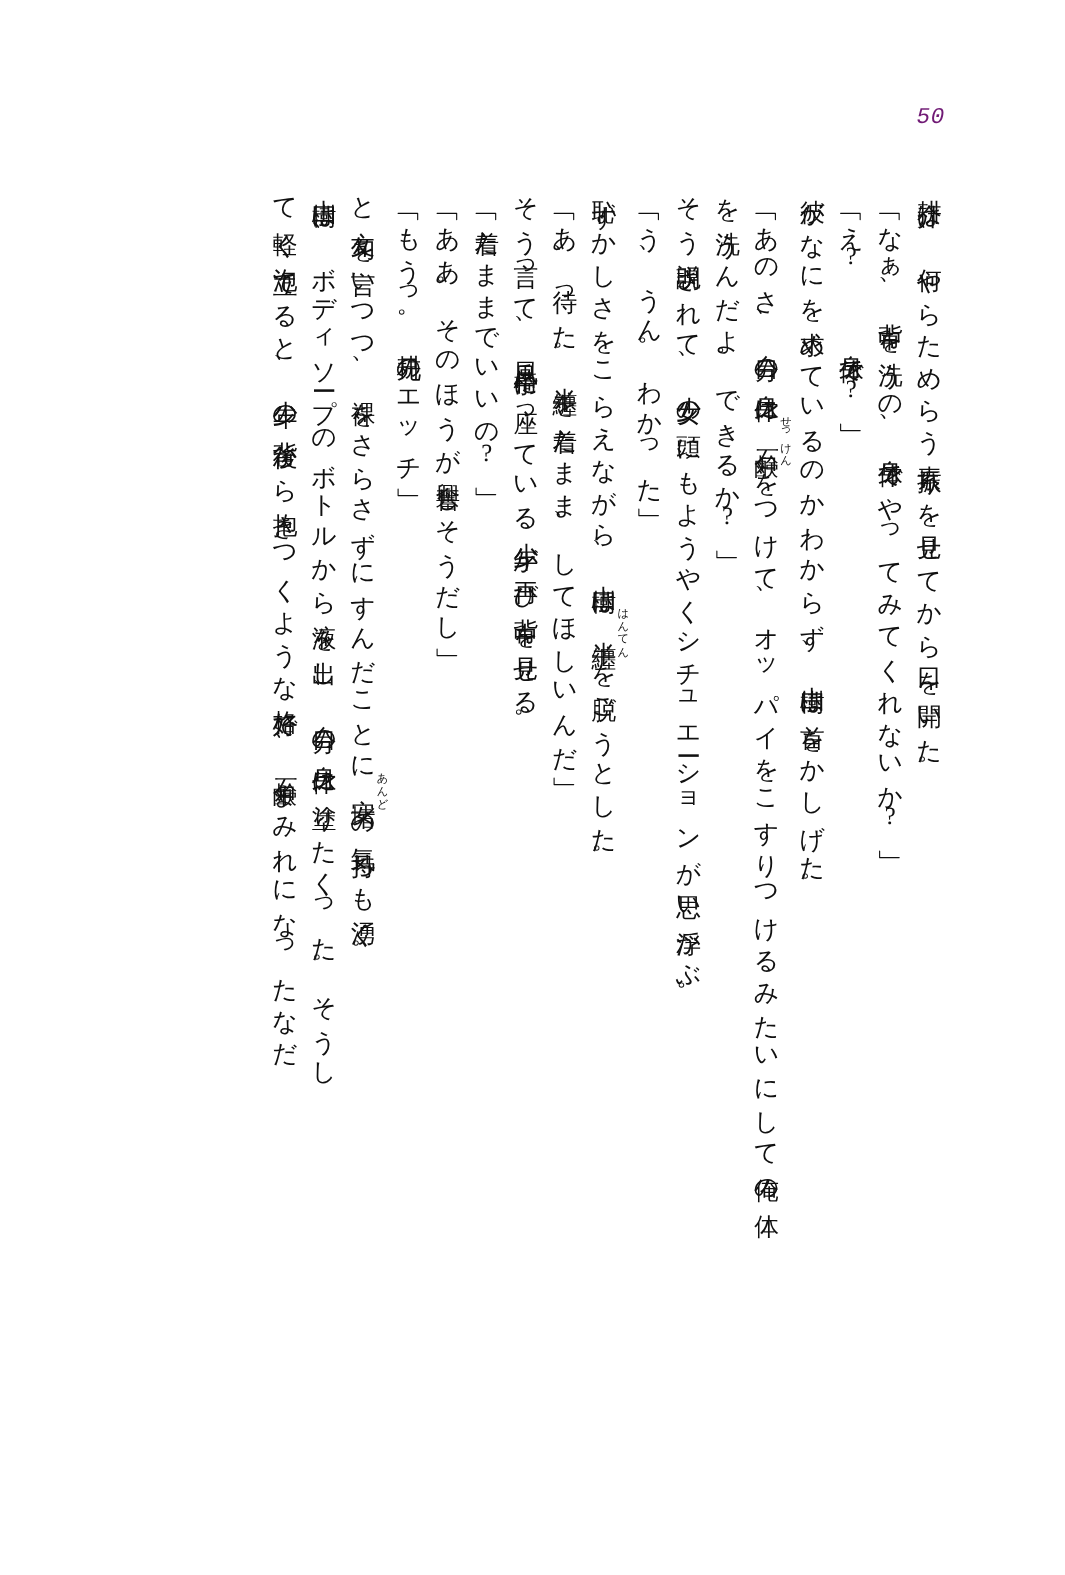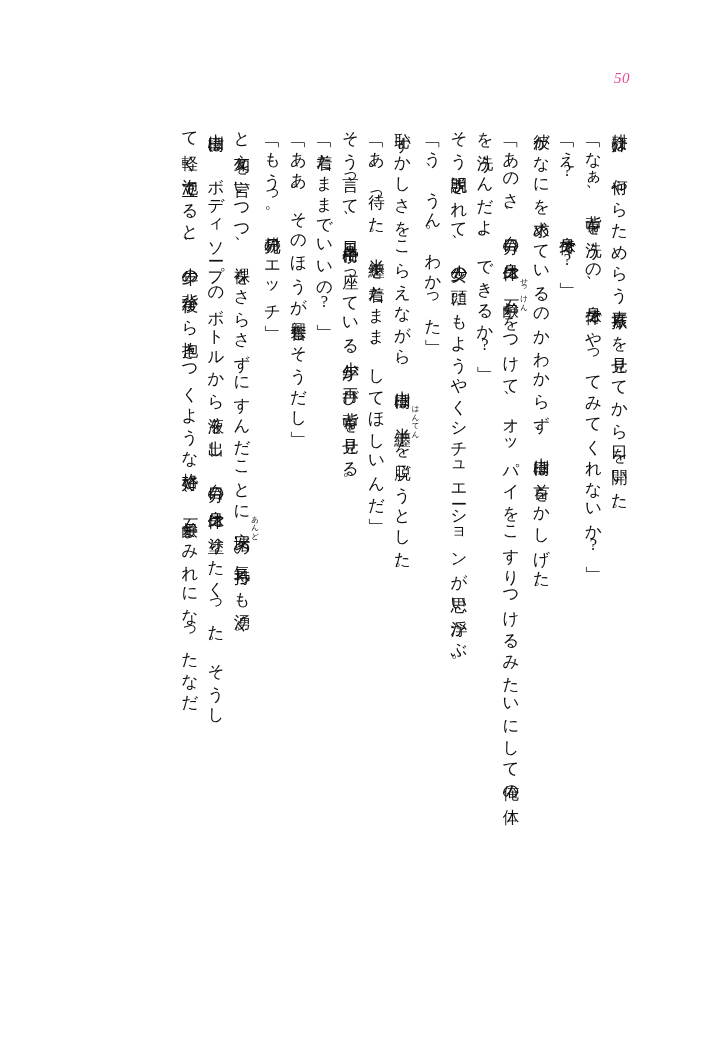--- a/index.html
+++ b/index.html
@@ -14,23 +14,23 @@
     background: #ffffff;
     overflow: hidden;
     font-family: "Liberation Serif", "DejaVu Serif", serif;
     color: #121212;
   }
   #page-number {
     position: absolute;
     top: 70px;
     right: 80px;
     font-size: 15px;
-    font-family: Liberation Serif, serif;
+    font-family: Liberation Mono, monospace;
     font-style: italic;
-    color: #ec4899;
+    color: #701a75;
     letter-spacing: 0.5px;
   }
   #body-text {
     position: absolute;
     top: 120px;
     left: 70px;
     right: 78px;
     bottom: 55px;
     writing-mode: vertical-rl;
     text-orientation: upright;

